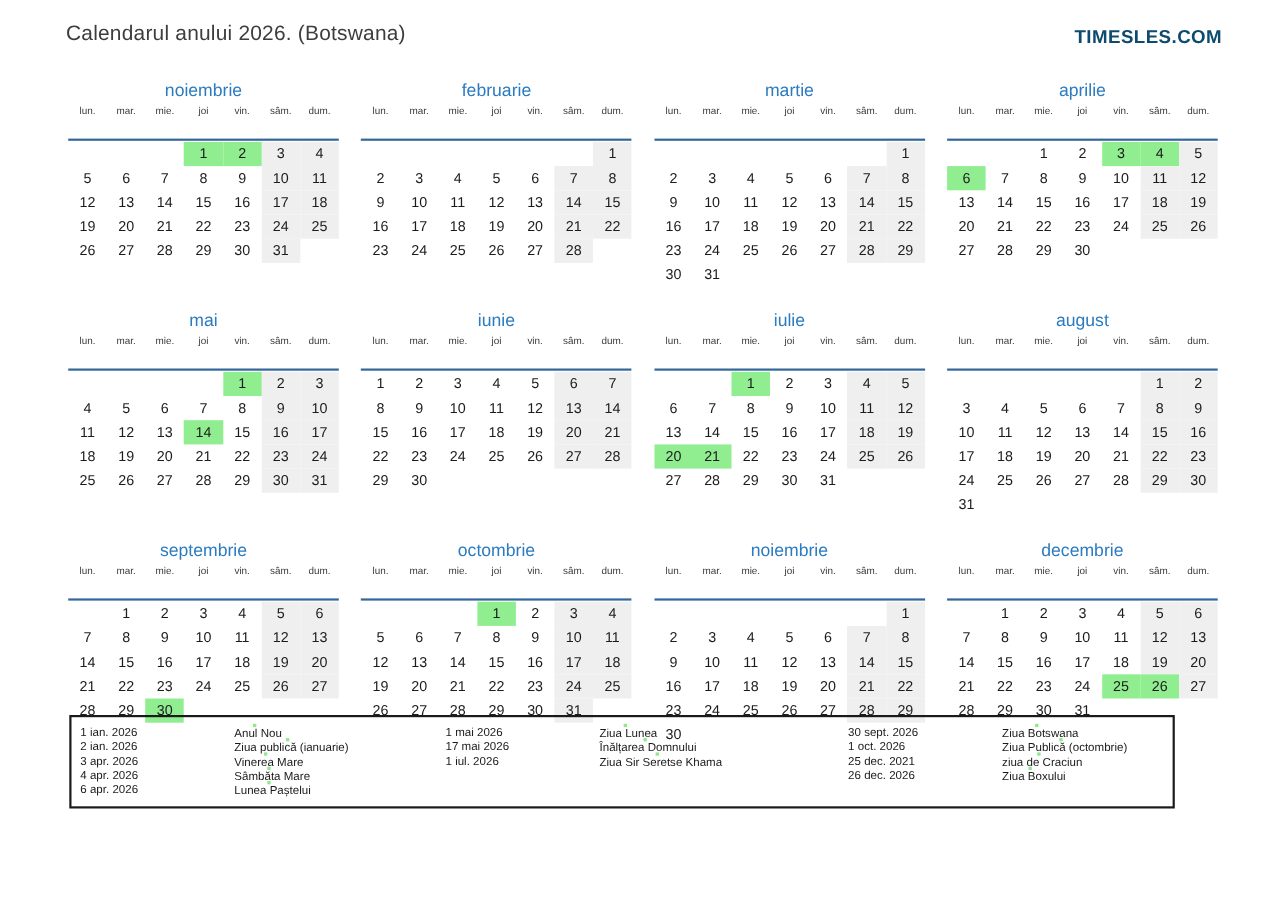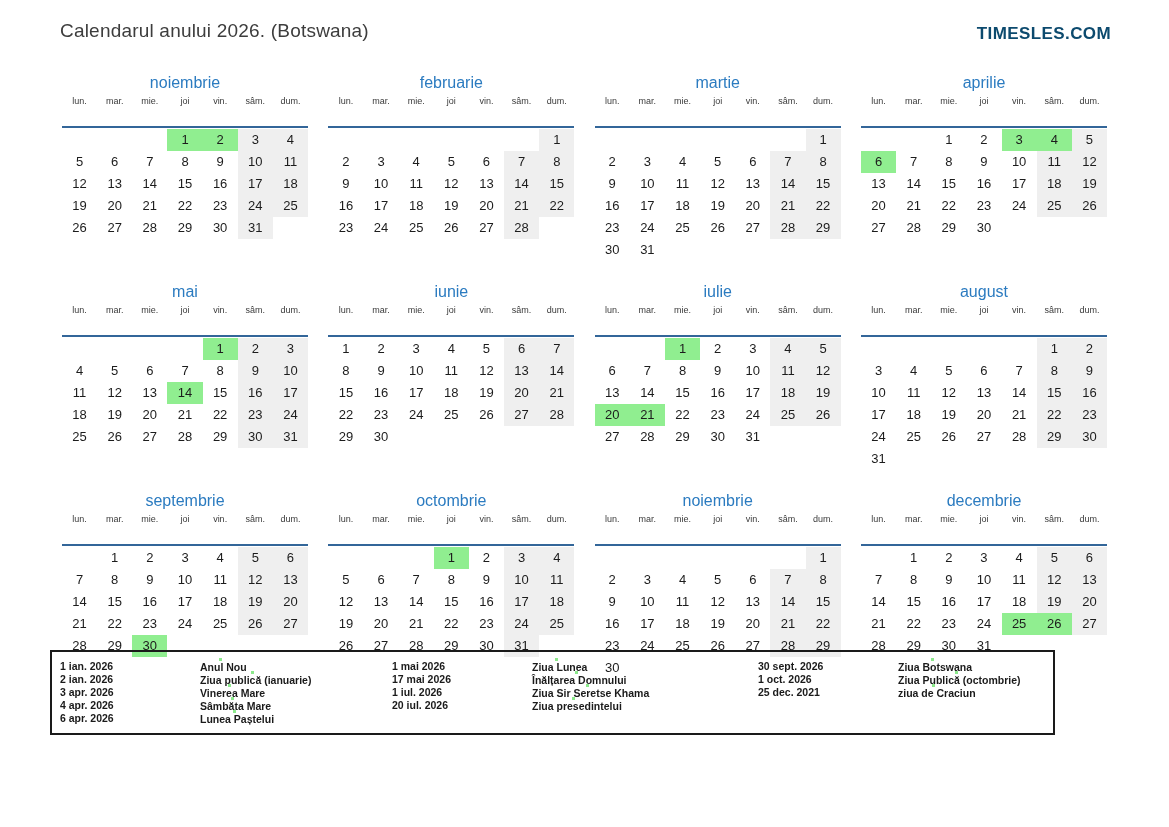--- a/index.html
+++ b/index.html
@@ -33,24 +33,24 @@
     border-bottom:2px solid #336699; padding-bottom:20px;
   }
   .weekday-label { text-align:center; font-size:9px; color:#3a3a3a; }
   .day-grid { display:grid; grid-template-columns:repeat(7,1fr); grid-auto-rows:22px; margin-top:1px; }
   .day-cell { text-align:center; line-height:22px; font-size:13px; color:#1c1c1c; }
   .day-cell.weekend { background:#efefef; }
   .day-cell.holiday { background:#90ee90; }
 
   
   .legend-box {
-    position:absolute; left:50px; top:650px; width:1005px; box-sizing:border-box;
+    position:absolute; left:63px; top:650px; width:1005px; box-sizing:border-box;
     border:2px solid #1a1a1a;
     padding:7px 8px 9px 8px;
-    display:grid; grid-template-columns:332px 366px 1fr;font-weight:bold;
+    display:grid; grid-template-columns:332px 366px 1fr;
   }
   .legend-column { display:flex; flex-direction:column; }
   .legend-item { display:flex; align-items:center; height:13px; font-size:10.5px; color:#1a1a1a; }
   .legend-date { width:140px; flex:0 0 140px; }
   .legend-name { display:flex; align-items:center;flex-direction:column; }
   .holiday-marker { display:inline-block; width:3px; height:11px; background:#8ce98c; margin-right:6px; flex:0 0 3px; }
 </style>
 </head>
 <body>
 
@@ -688,27 +688,20 @@
             <span>Înălțarea Domnului</span>
           </div>
         </div>
         <div class="legend-item">
           <div class="legend-date">1 iul. 2026</div>
           <div class="legend-name">
             <div class="holiday-marker"></div>
             <span>Ziua Sir Seretse Khama</span>
           </div>
         </div>
-        <div class="legend-item">
-          <div class="legend-date">20 iul. 2026</div>
-          <div class="legend-name">
-            <div class="holiday-marker"></div>
-            <span>Ziua presedintelui</span>
-          </div>
-        </div>
       </div>
       <div class="legend-column">
         <div class="legend-item">
           <div class="legend-date">30 sept. 2026</div>
           <div class="legend-name">
             <div class="holiday-marker"></div>
             <span>Ziua Botswana</span>
           </div>
         </div>
         <div class="legend-item">
@@ -716,17 +709,24 @@
           <div class="legend-name">
             <div class="holiday-marker"></div>
             <span>Ziua Publică (octombrie)</span>
           </div>
         </div>
         <div class="legend-item">
           <div class="legend-date">25 dec. 2021</div>
           <div class="legend-name">
             <div class="holiday-marker"></div>
             <span>ziua de Craciun</span>
+          </div>
+        </div>
+        <div class="legend-item">
+          <div class="legend-date">26 dec. 2026</div>
+          <div class="legend-name">
+            <div class="holiday-marker"></div>
+            <span>Ziua Boxului</span>
           </div>
         </div>
       </div>
     </div>
 </div>
 
 </body></html>

